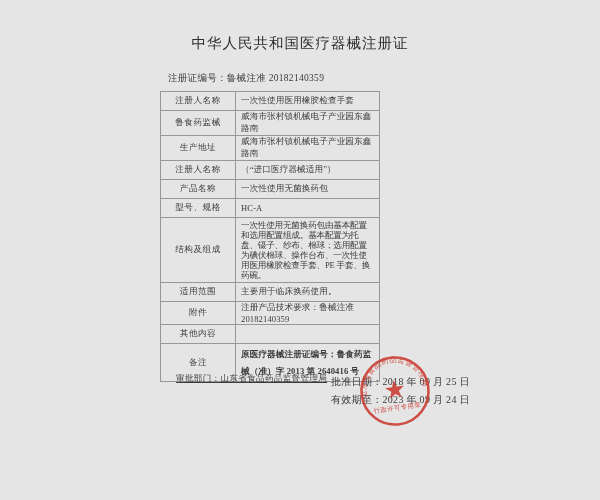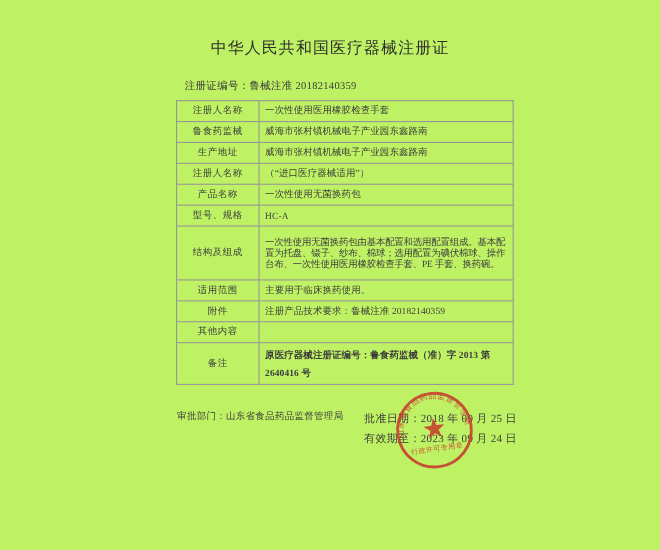--- a/index.html
+++ b/index.html
@@ -1,54 +1,54 @@
 <!DOCTYPE html>
 <html><head>
 <meta charset="utf-8">
 <style>
   html,body{margin:0;padding:0;background:#ffffff;}
   .doc{
     position:relative;
     width:600px;height:500px;
-    background:#bef264;
+    background:#e5e5e5;
     font-family:"Liberation Serif","DejaVu Serif",serif;
     color:#3b3b3b;
     overflow:hidden;
   }
   .title{
     position:absolute;top:34px;left:0;width:600px;
     text-align:center;font-size:14.5px;letter-spacing:1px;
     color:#2e2e2e;font-weight:normal;margin:0;
   }
   .cert-line{
     position:absolute;top:72px;left:168px;
     font-size:9.5px;color:#3b3b3b;letter-spacing:.3px;
   }
   table.cert{
     position:absolute;top:91px;left:160px;
-    width:307px;border-collapse:collapse;table-layout:fixed;
+    width:220px;border-collapse:collapse;table-layout:fixed;
     font-size:8.6px;color:#3c3c3c;
   }
   table.cert th, table.cert td{
     border:1px solid #979797;
     font-weight:normal;
     vertical-align:middle;
     padding:0 5px;
     overflow:hidden;
   }
   table.cert th{width:64px;text-align:center;letter-spacing:.5px;}
   table.cert td{text-align:left;letter-spacing:.1px;}
   table.cert tr{height:19px;}
   table.cert tr.row-structure{height:49px;}
   table.cert tr.row-structure td{line-height:10px;padding-top:2px;padding-bottom:2px;letter-spacing:-.2px;}
   table.cert tr.row-note{height:38px;}
   table.cert tr.row-note td{line-height:17px;font-weight:bold;}
   .footer-left{
-    position:absolute;top:373px;left:161px;
-    font-size:8.6px;letter-spacing:.3px;
+    position:absolute;top:373px;left:176px;
+    font-size:8.6px;letter-spacing:.3px;text-decoration:underline;
   }
   .footer-right{
     position:absolute;top:373px;left:331px;
     font-size:10px;letter-spacing:.3px;line-height:18px;
   }
   .stamp{
     position:absolute;left:344px;top:340px;
     width:102px;height:102px;
     opacity:.85;
     transform:rotate(-8deg);

